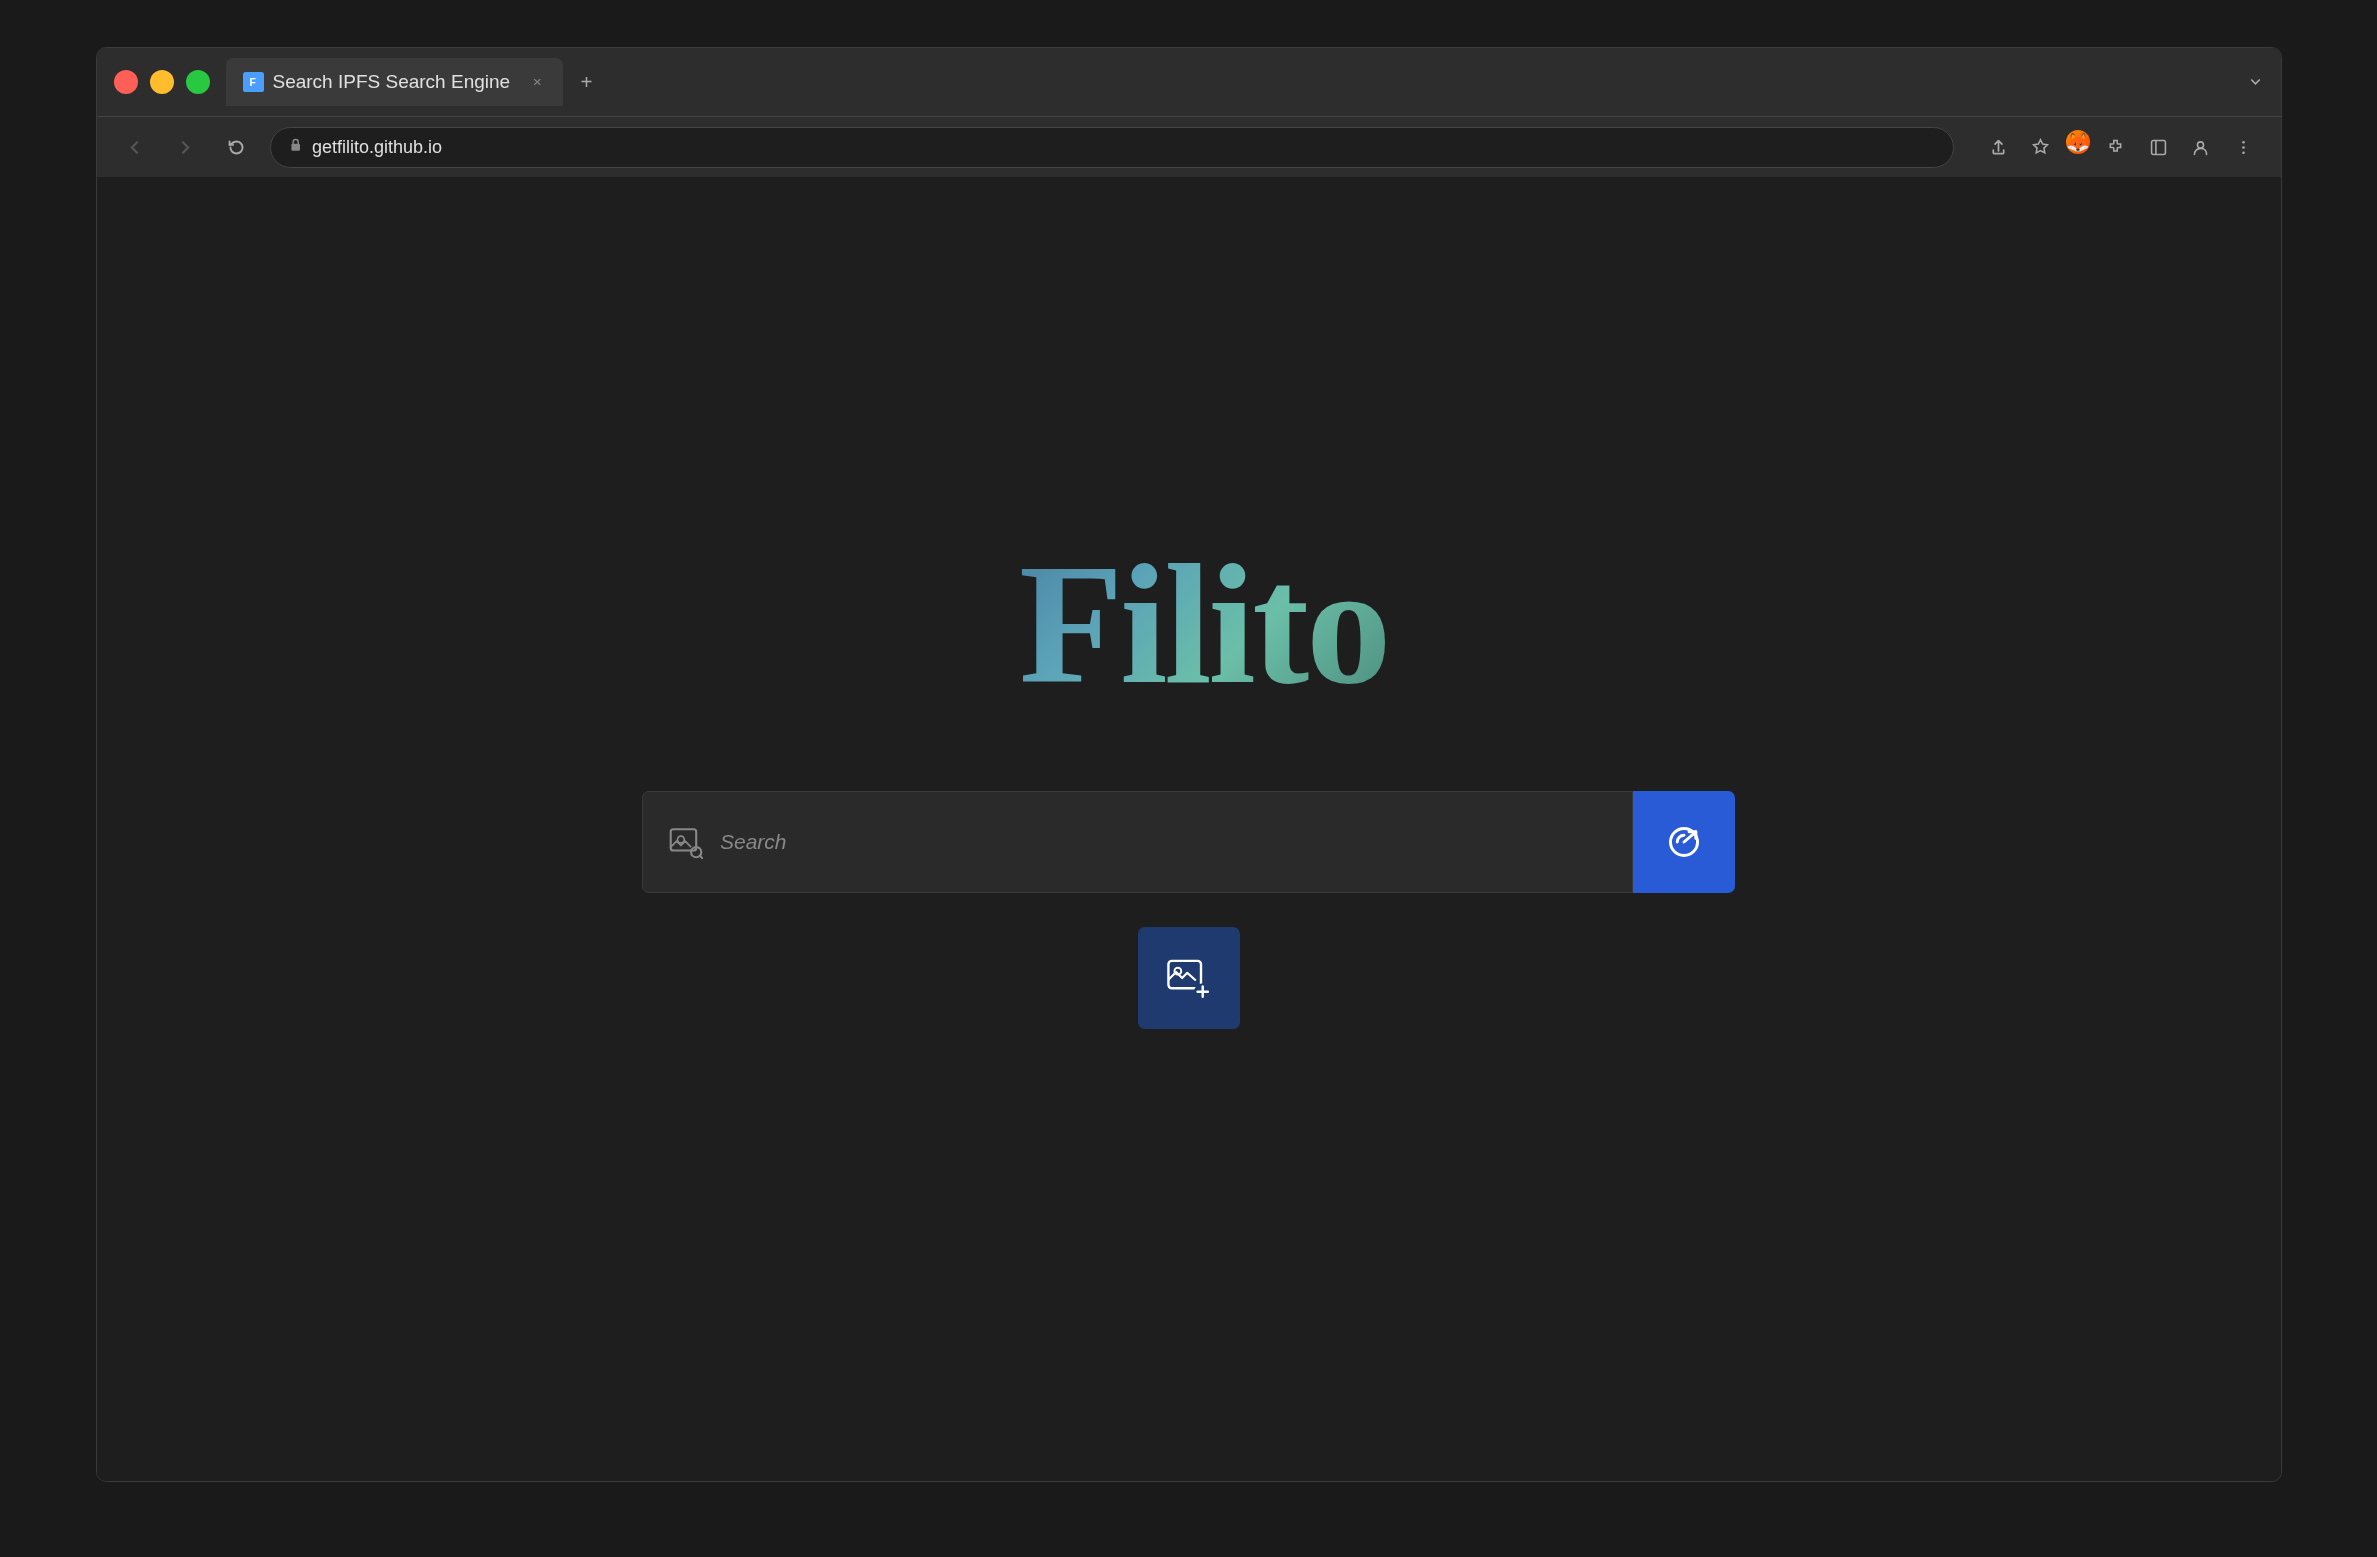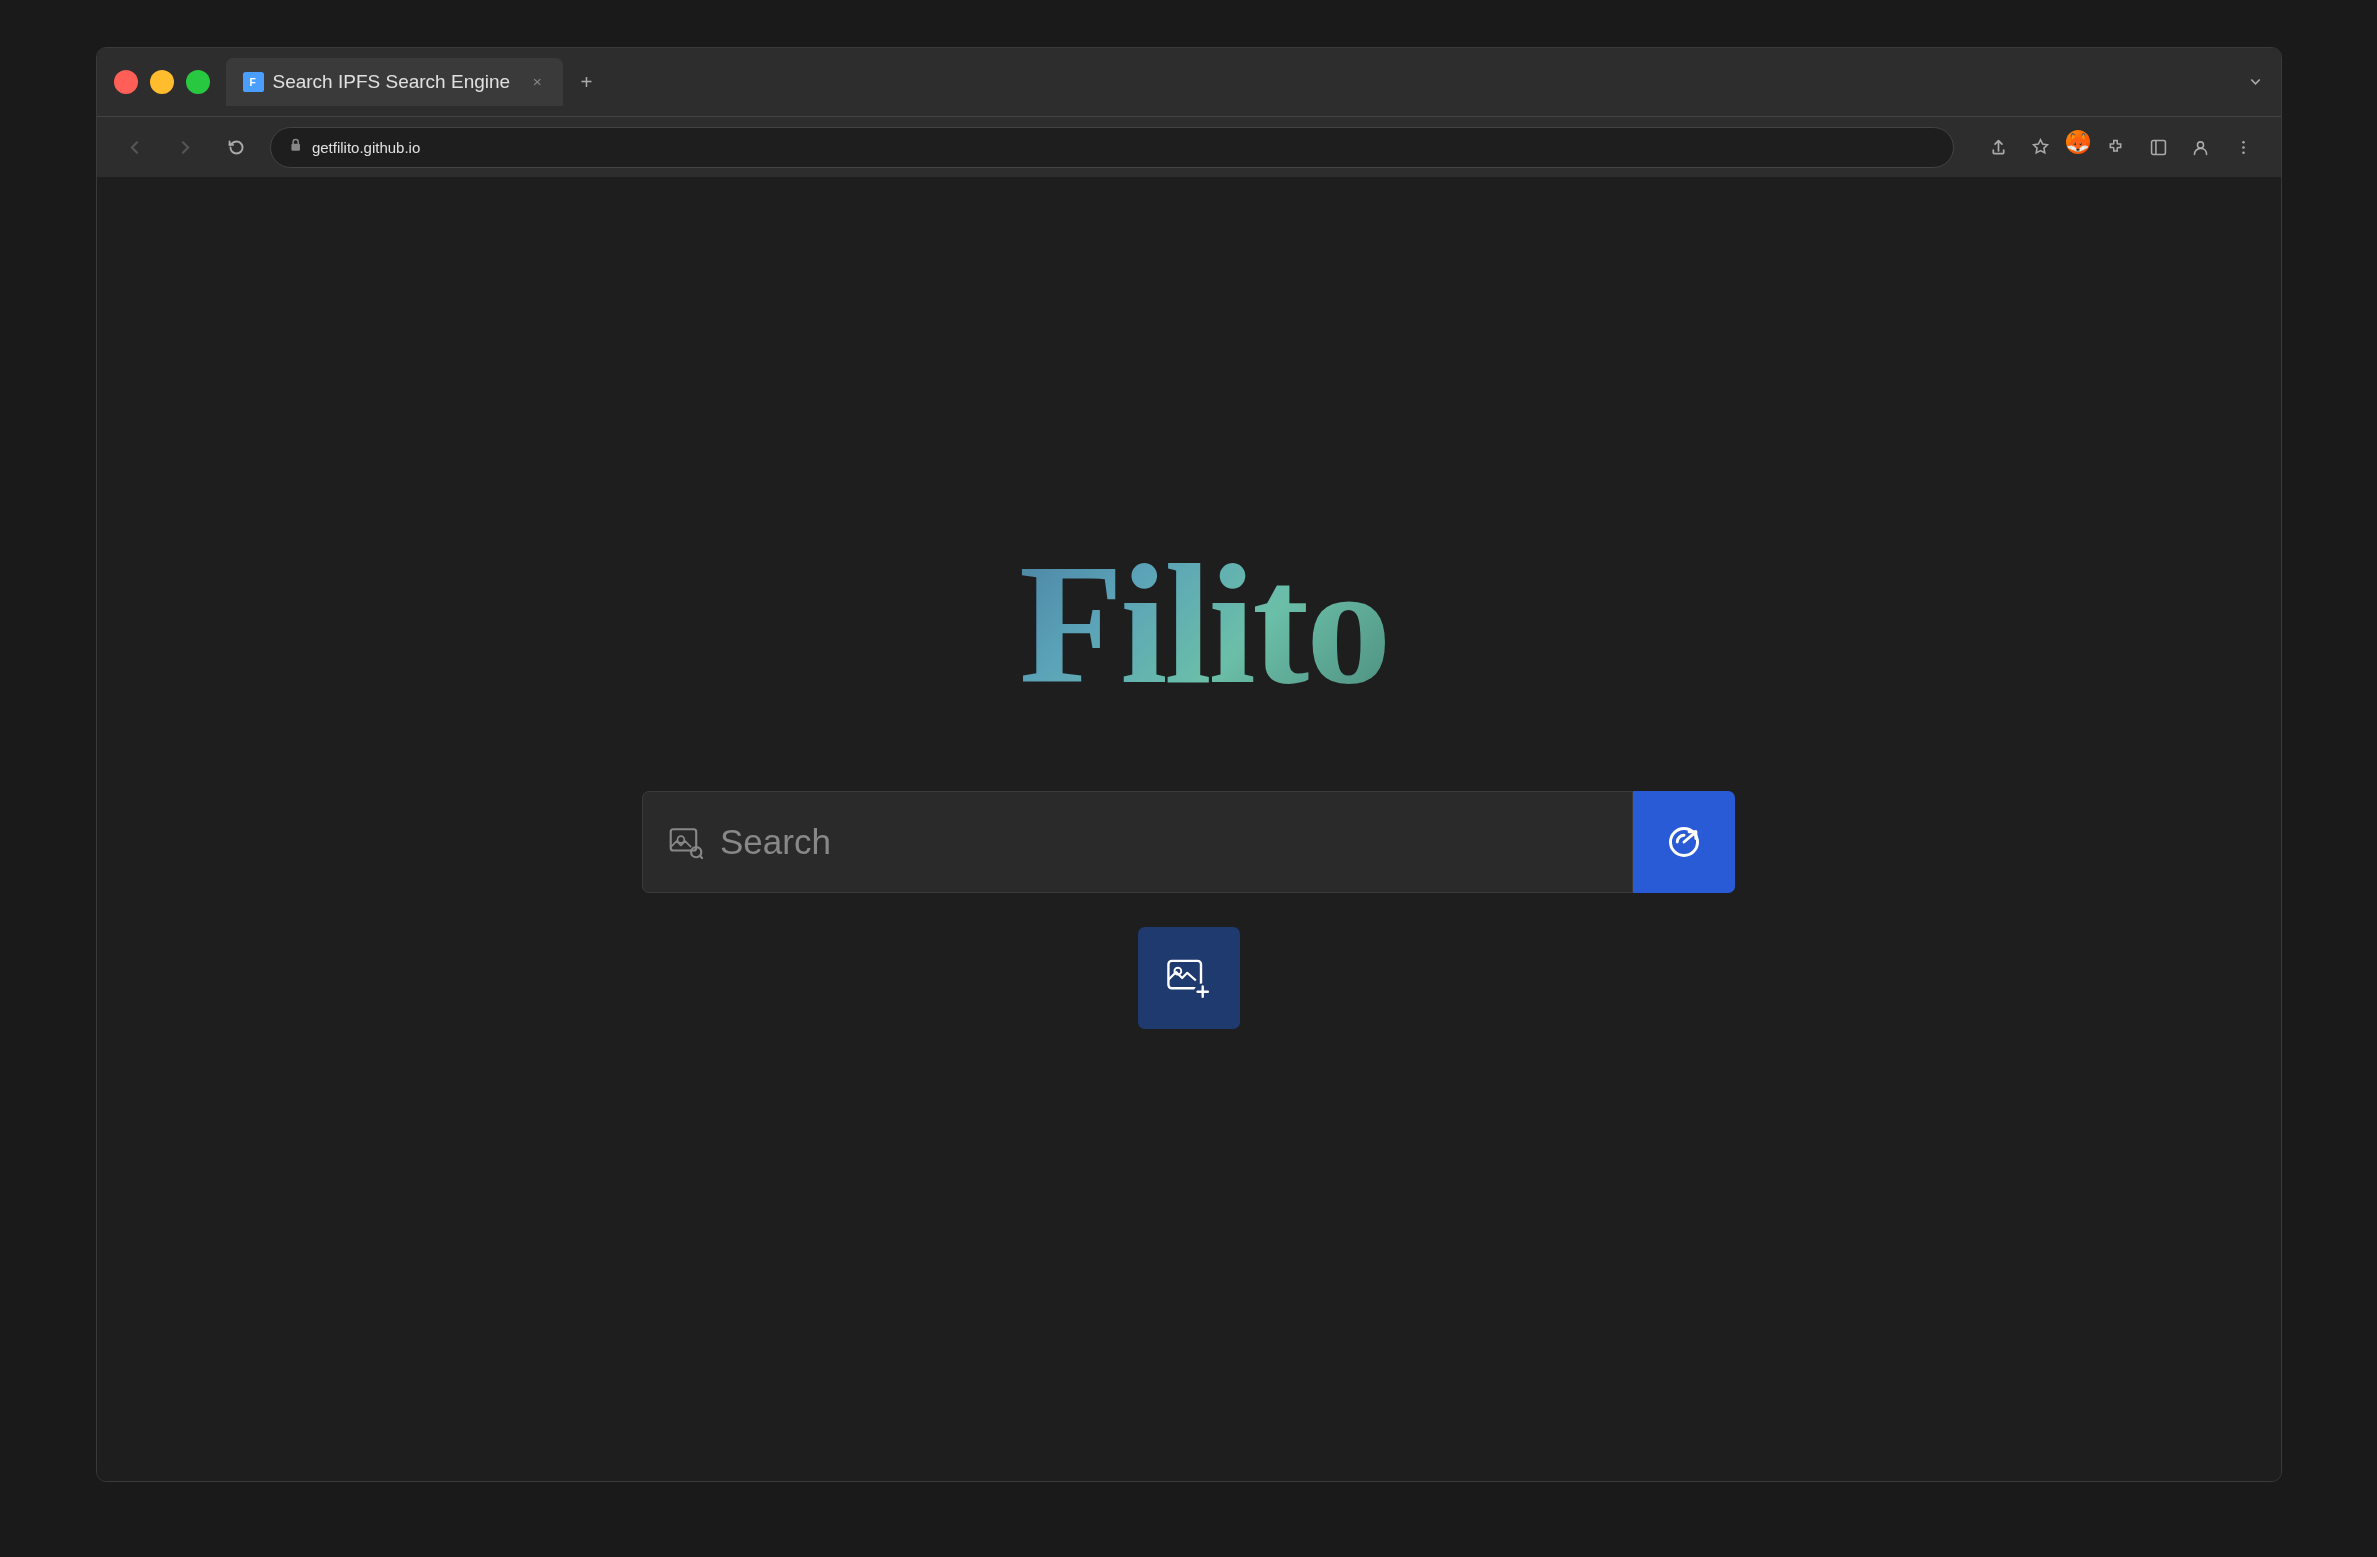--- a/index.html
+++ b/index.html
@@ -156,21 +156,21 @@
       gap: 8.5px;
       cursor: text;
     }
 
     .address-lock {
       color: #888;
       font-size: 15.4px;
     }
 
     .address-text {
-      font-size: 15px;
+      font-size: 18px;
       color: #e0e0e0;
     }
 
     .address-actions {
       display: flex;
       gap: 8.5px;
       margin-left: 10.2px;
     }
 
     .addr-action-btn {
@@ -245,23 +245,24 @@
       height: 34px;
       color: #888;
       flex-shrink: 0;
     }
 
     .search-input-field {
       flex: 1;
       background: transparent;
       border: none;
       outline: none;
-      font-size: 35px;
+      font-size: 21px;
       color: #84cc16;
       caret-color: #888;
+      font-style: italic;
     }
 
     .search-input-field::placeholder {
       color: #888;
     }
 
     .search-btn {
       width: 102px;
       height: 102px;
       background: #2a5bd7;

